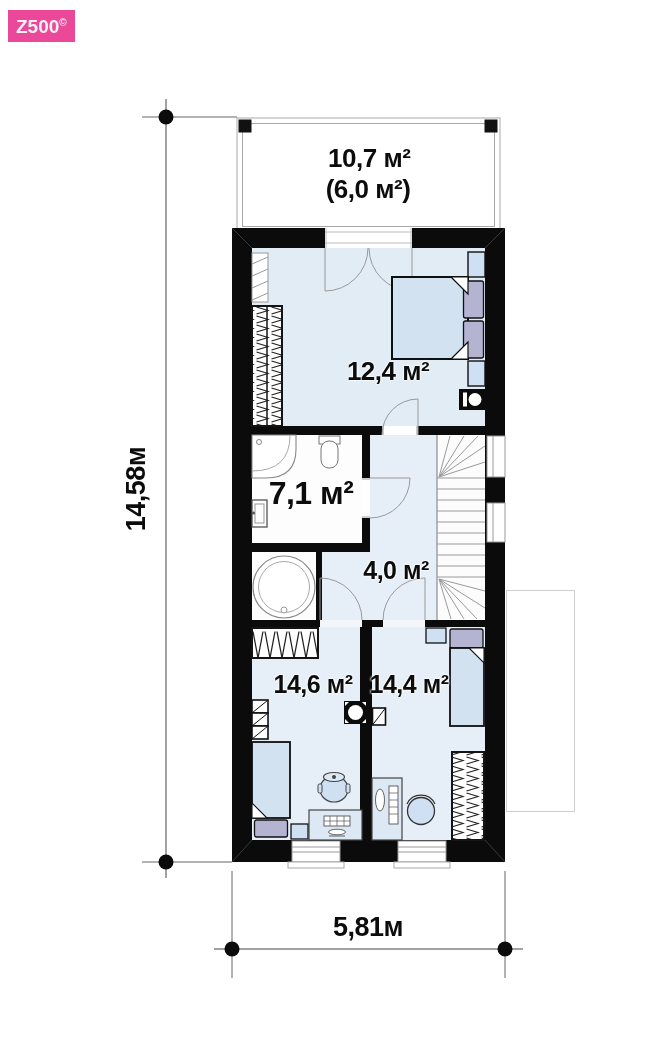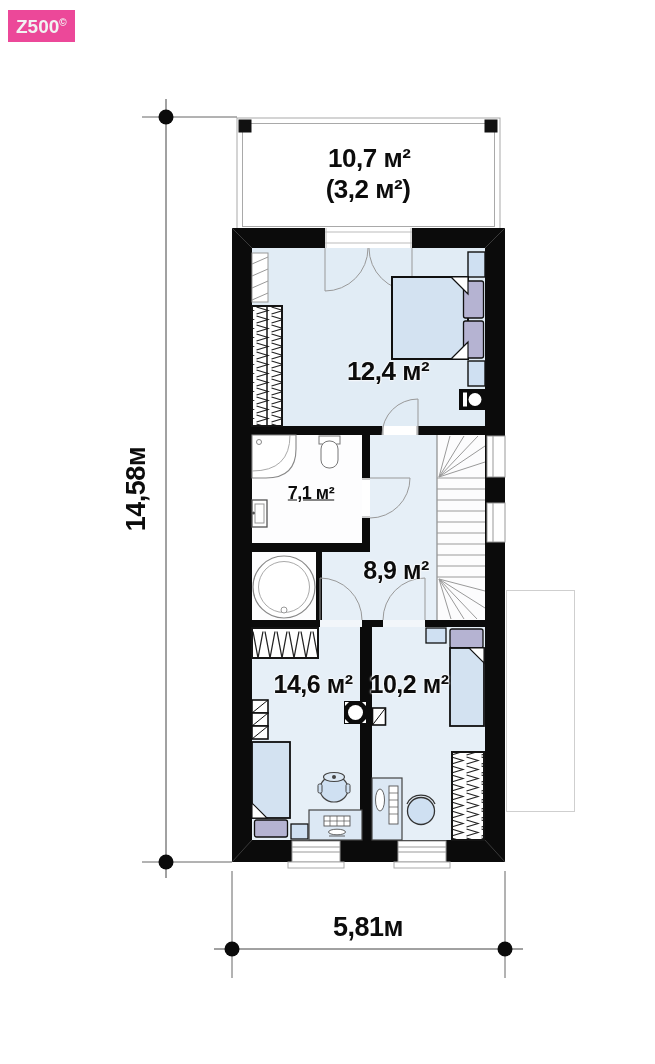--- a/index.html
+++ b/index.html
@@ -294,25 +294,25 @@
     <line x1="505" y1="871" x2="505" y2="978" stroke="#666" stroke-width="1"></line>
     <circle cx="232" cy="949" r="7.5" fill="#0b0b0b"></circle>
     <circle cx="505" cy="949" r="7.5" fill="#0b0b0b"></circle>
   </g>
 </svg>
 
 <div id="logo"><span>Z500</span><sup>©</sup></div>
 
 <div class="lbl-balcony">
   <div>10,7 м²</div>
-  <div>(3,2 м²)</div>
+  <div>(6,0 м²)</div>
 </div>
 
 <div class="lbl lbl-room" style="left:388px;top:371px;">12,4 м²</div>
-<div class="lbl lbl-room" style="left:311px;top:493px;font-size:18px;text-decoration:underline;">7,1 м²</div>
-<div class="lbl lbl-room" style="left:396px;top:570px;font-size:25px;">8,9 м²</div>
+<div class="lbl lbl-room" style="left:311px;top:493px;font-size:32px;">7,1 м²</div>
+<div class="lbl lbl-room" style="left:396px;top:570px;font-size:25px;">4,0 м²</div>
 <div class="lbl lbl-room" style="left:313px;top:684px;font-size:25px;">14,6 м²</div>
-<div class="lbl lbl-room" style="left:409px;top:684px;font-size:25px;">10,2 м²</div>
+<div class="lbl lbl-room" style="left:409px;top:684px;font-size:25px;">14,4 м²</div>
 
 <div class="lbl lbl-dim lbl-dim-v" style="left:136px;top:489px;">14,58м</div>
 <div class="lbl lbl-dim" style="left:368px;top:927px;text-align:right;">5,81м</div>
 
 </div>
 
 </body></html>

